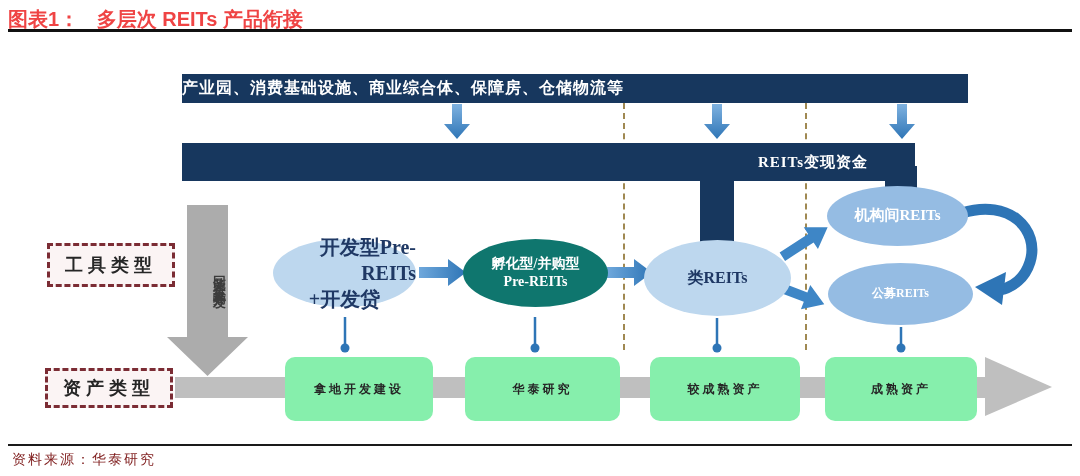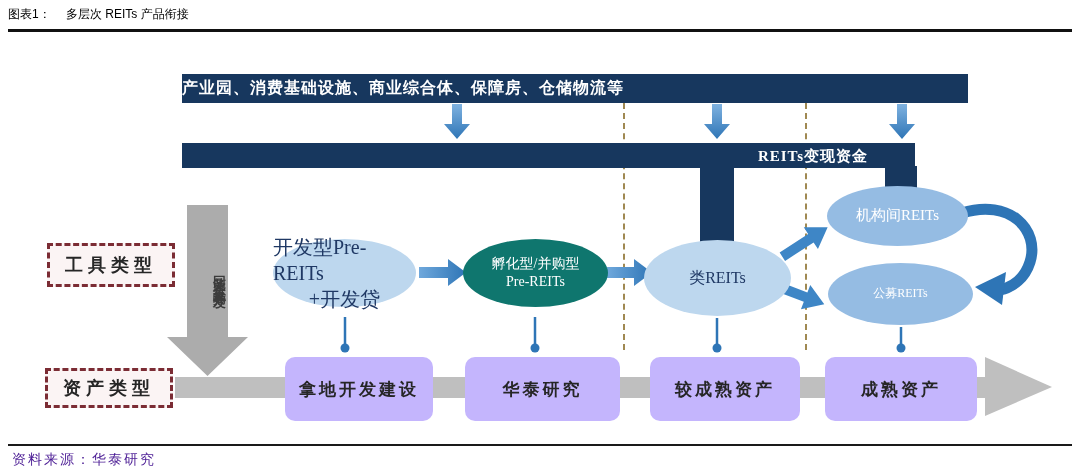--- a/index.html
+++ b/index.html
@@ -1,29 +1,29 @@
 <!DOCTYPE html>
 <html><head>
 <meta charset="utf-8">
 <style>
   * { margin:0; padding:0; box-sizing:border-box; }
   body { background:#ffffff; font-family:"Liberation Serif", serif; }
   .canvas { position:relative; width:1080px; height:476px; background:#ffffff; overflow:hidden; }
 
   
   .title-row { position:absolute; left:8px; top:6px; z-index:6;
-    font-family:"Liberation Sans", sans-serif; font-weight:normal; font-size:12px; color:#000000; }
+    font-family:"Liberation Sans", sans-serif; font-weight:bold; font-size:20px; color:#ef4444; }
   .title-rule { position:absolute; left:8px; top:29px; width:1064px; height:3px; background:#111111; z-index:6; }
 
   
   .bar { position:absolute; background:#17375E; z-index:2; }
   .top-bar { left:182px; top:74px; width:786px; height:29px;
     display:flex; align-items:center; justify-content:flex-start; }
   .top-bar span { color:#ffffff; font-weight:bold; font-size:16px; letter-spacing:1px; }
-  .funds-bar { left:182px; top:143px; width:733px; height:25px; }
+  .funds-bar { left:182px; top:143px; width:733px; height:38px; }
   .funds-bar span { position:absolute; left:631px; top:50%; transform:translate(-50%,-50%);
     color:#ffffff; font-weight:bold; font-size:15px; letter-spacing:1px; white-space:nowrap; }
   .navy-col { position:absolute; background:#17375E; z-index:2; }
   .col-1 { left:700px; top:166px; width:34px; height:78px; }
   .col-2 { left:885px; top:166px; width:32px; height:26px; }
 
   
   .vdash { position:absolute; width:0; border-left:2px dashed #A08952; top:103px; height:247px; z-index:0; }
   .vdash-1 { left:623px; }
   .vdash-2 { left:805px; }
@@ -36,46 +36,46 @@
   .asset-box { left:45px; top:368px; width:128px; height:40px; }
 
   
   .recycle-text { position:absolute; left:188px; top:212px; width:40px; height:130px; z-index:6;
     writing-mode:vertical-rl; text-orientation:upright; letter-spacing:3px;
     font-size:13px; font-weight:bold; color:#3c3c3c; text-align:center; }
 
   
   .ell { position:absolute; border-radius:50%; z-index:4;
     display:flex; flex-direction:column; align-items:center; justify-content:center;
-    text-align:left; font-weight:normal; line-height:1.3; }
+    text-align:right; font-weight:bold; line-height:1.3; }
   .ell-light { background:#BDD7EE; color:#1F3864; }
   .ell-mid { background:#0f766e; color:#ffffff; }
   .ell-right { background:#95BCE3; color:#ffffff; }
   .e1 { left:273px; top:239px; width:143px; height:68px; font-size:20px; }
   .e2 { left:463px; top:239px; width:145px; height:68px; font-size:14px; }
   .e3 { left:644px; top:240px; width:147px; height:76px; font-size:16px; }
   .e4 { left:827px; top:186px; width:141px; height:60px; font-size:15px; }
   .e5 { left:828px; top:263px; width:145px; height:62px; font-size:12px; }
 
   
   .gray-track { position:absolute; left:175px; top:377px; width:812px; height:21px; background:#BFBFBF; z-index:1; }
-  .gray-box { position:absolute; top:357px; height:64px; background:#c4b5fd; border-radius:10px; z-index:2;
+  .gray-box { position:absolute; top:357px; height:64px; background:#86efac; border-radius:10px; z-index:2;
     display:flex; align-items:center; justify-content:center;
-    font-weight:bold; font-size:17px; letter-spacing:3px; color:#262626; }
+    font-weight:bold; font-size:12px; letter-spacing:3px; color:#262626; }
   .gb1 { left:285px; width:148px; }
   .gb2 { left:465px; width:155px; }
   .gb3 { left:650px; width:150px; }
   .gb4 { left:825px; width:152px; }
 
   
   .overlay { position:absolute; left:0; top:0; z-index:3; pointer-events:none; }
 
   
   .bottom-rule { position:absolute; left:8px; top:444px; width:1064px; height:2px; background:#1a1a1a; z-index:6; }
-  .source { position:absolute; left:12px; top:451px; font-size:14px; letter-spacing:2px; color:#4c1d95; z-index:6; }
+  .source { position:absolute; left:12px; top:451px; font-size:14px; letter-spacing:2px; color:#7f1d1d; z-index:6; }
 </style>
 </head>
 <body>
 
 <div class="canvas">
 
   <div class="title-row">
     <span>图表1：</span>
     <span style="margin-left:12px">多层次 REITs 产品衔接</span>
   </div>

